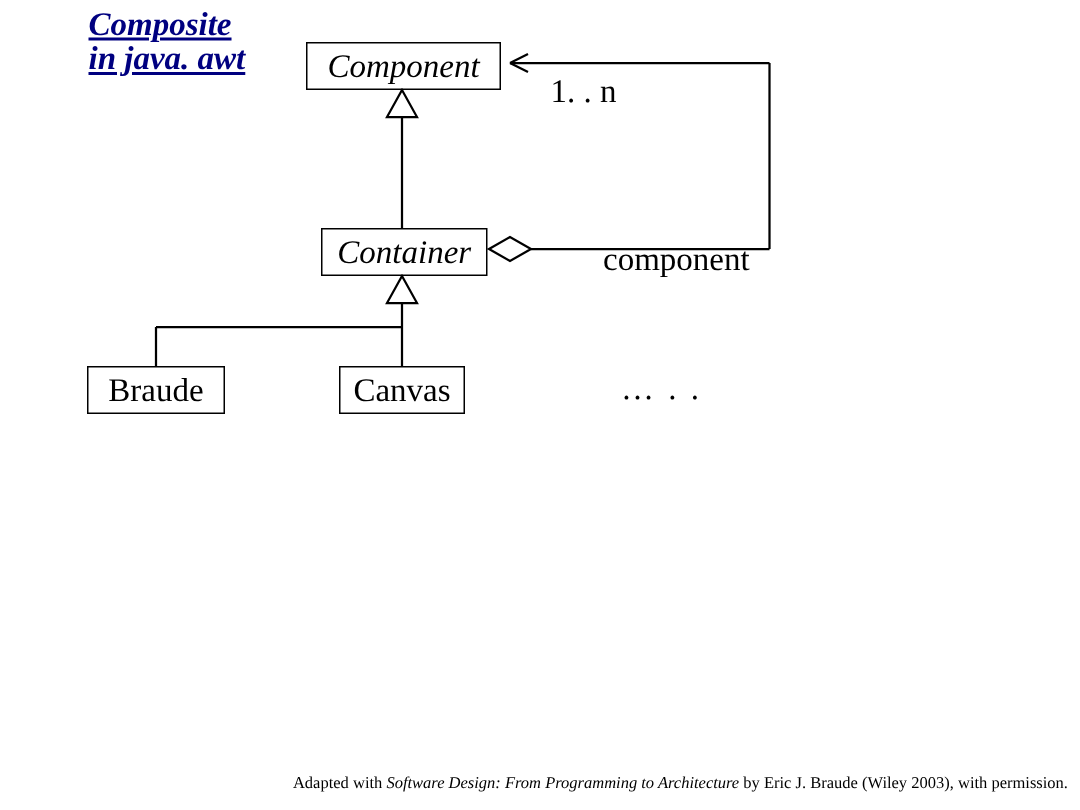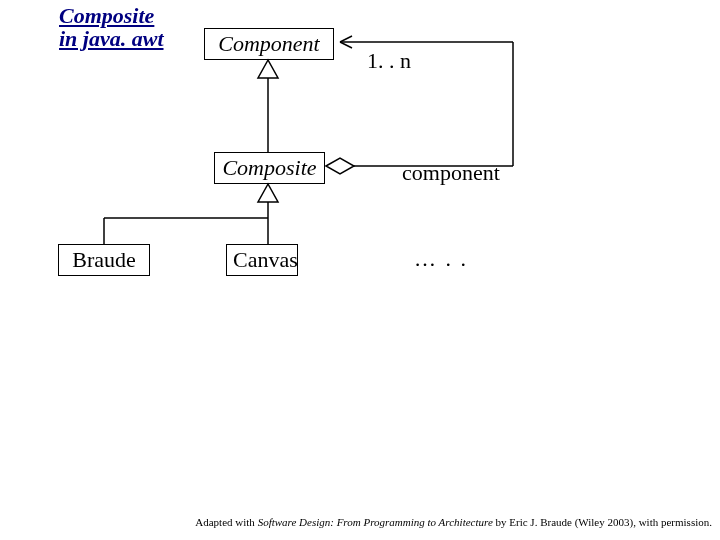--- a/index.html
+++ b/index.html
@@ -56,23 +56,23 @@
     width: 720px; height: 540px;
     pointer-events: none;
   }
 </style>
 </head>
 <body>
 
 <div class="title">Composite in java. awt</div>
 
 <div class="box italic" style="left:204px; top:28px; width:130px;">Component</div>
-<div class="box italic" style="left:214px; top:152px; width:111px;">Composite</div>
+<div class="box italic" style="left:214px; top:152px; width:111px;">Container</div>
 <div class="box" style="left:58px; top:244px; width:92px;">Braude</div>
-<div class="box" style="left:226px; top:244px; width:72px;">Canvas</div>
+<div class="box" style="left:226px; top:244px; width:84px;">Canvas</div>
 
 <div class="label" style="left:367px; top:48px;">1. . n</div>
 <div class="label" style="left:402px; top:160px;">component</div>
 <div class="dots" style="left:414px; top:246px;">… . .</div>
 
 <div class="attribution">
   <span>Adapted with </span><span class="book">Software Design: From Programming to Architecture</span><span> by Eric J. Braude (Wiley 2003), with permission.</span>
 </div>
 
 <svg class="lines" xmlns="http://www.w3.org/2000/svg">

